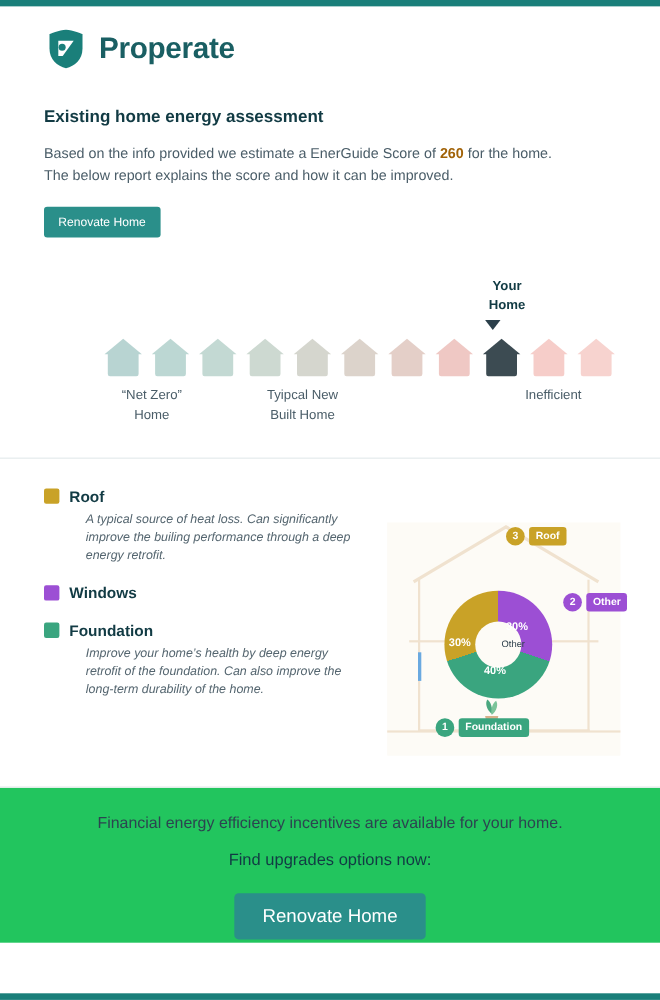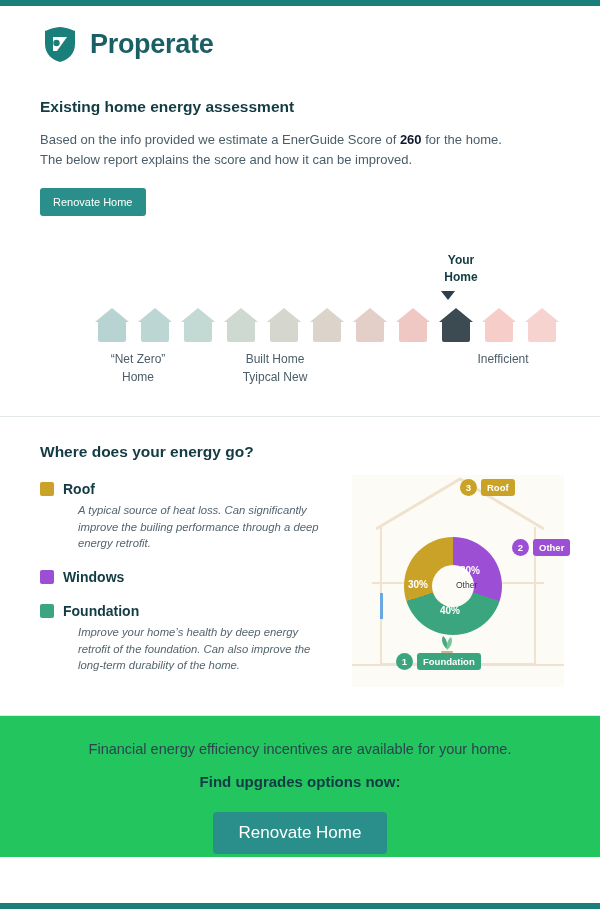--- a/index.html
+++ b/index.html
@@ -63,21 +63,21 @@
     color: #123b44;
     margin: 0 0 14px 0;
   }
   .lede {
     font-size: 13px;
     line-height: 1.55;
     color: #4a5d68;
     margin: 0 0 18px 0;
     max-width: 470px;
   }
-  .lede b { color: #0f172a; }
+  .lede b { color: #a16207; }
   .btn-small {
     display: inline-block;
     background: #2a8f8a;
     color: #ffffff;
     font-size: 11px;
     padding: 8px 13px;
     border: none;
     border-radius: 3px;
     cursor: pointer;
   }
@@ -328,21 +328,21 @@
     box-sizing: border-box;
     height: 141px;
   }
   .cta-line1 {
     font-size: 14.5px;
     color: #2c4450;
     margin: 0 0 16px 0;
   }
   .cta-line2 {
     font-size: 15px;
-    font-weight: bold;
+    font-weight: normal;
     color: #123b44;
     margin: 0 0 22px 0;
   }
   .btn-large {
     display: inline-block;
     background: #2a8f8a;
     color: #ffffff;
     font-size: 17px;
     padding: 11px 26px;
     border: none;
@@ -433,30 +433,29 @@
             <span class="body"></span>
           </div>
       </div>
 
       <div class="scale-caption">
         <div class="cap cap-netzero">
           <div>“Net Zero”</div>
           <div>Home</div>
         </div>
         <div class="cap cap-typical">
+          <div>Tyipcal New</div>
           <div>Built Home</div>
-          <div>Tyipcal New</div>
         </div>
         <div class="cap cap-ineff">Inefficient</div>
       </div>
     </div>
   </div>
 
   <div class="section-energy">
-    <h2 class="section-title">Where does your energy go?</h2>
 
     <div class="energy-list">
 
       <div class="energy-item">
         <div class="energy-head">
           <span class="swatch" style="background:#c9a227"></span>
           <span class="energy-name">Roof</span>
         </div>
         <div class="energy-desc">A typical source of heat loss. Can significantly improve the builing performance through a deep energy retrofit.</div>
       </div>

